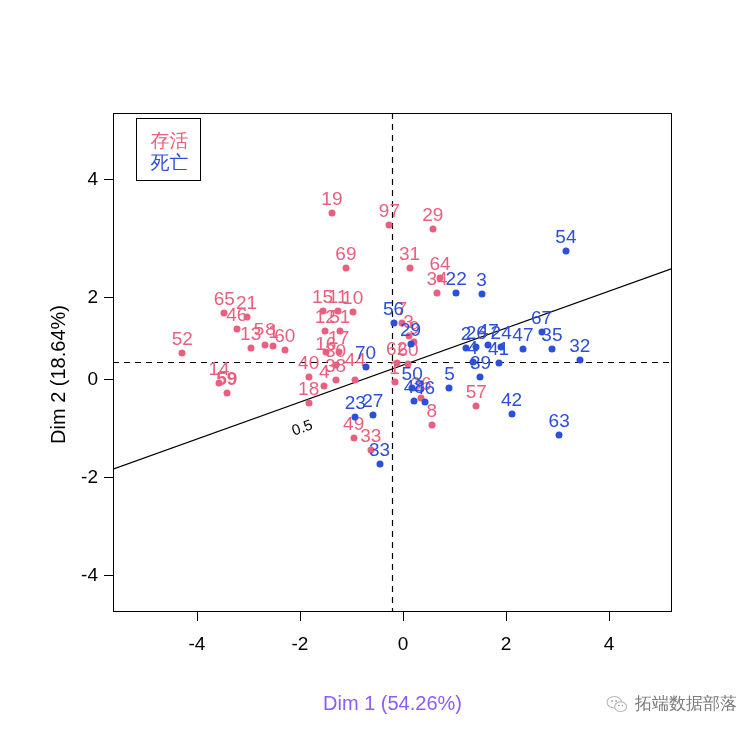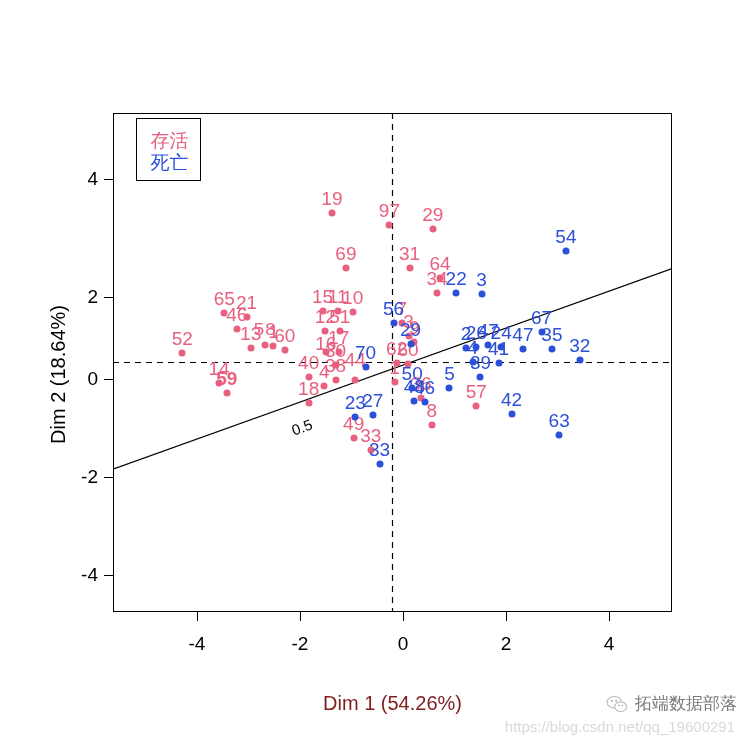--- a/index.html
+++ b/index.html
@@ -113,21 +113,21 @@
     top: 612px;
     width: 1.4px; height: 9px;
     background: #000;
   }
   .xlab {
     position: absolute;
     left: 113px; top: 692px;
     width: 559px;
     text-align: center;
     font-size: 20px;
-    color: #7f1d1d;
+    color: #8b5cf6;
   }
   .ylab {
     position: absolute;
     left: -222px; top: 363px;
     width: 560px;
     text-align: center;
     font-size: 20px;
     color: #000;
     transform: rotate(-90deg);
   }
@@ -346,15 +346,14 @@
     <svg class="wm-icon" viewBox="0 0 24 20">
       <ellipse cx="9" cy="8" rx="8" ry="6.4" fill="none" stroke="#b9b9b9" stroke-width="1.2"></ellipse>
       <ellipse cx="16" cy="13" rx="6.6" ry="5.4" fill="#ffffff" stroke="#b9b9b9" stroke-width="1.2"></ellipse>
       <circle cx="6.6" cy="6.6" r="1" fill="#9a9a9a"></circle>
       <circle cx="11" cy="6.6" r="1" fill="#9a9a9a"></circle>
       <circle cx="14" cy="11.6" r="0.9" fill="#9a9a9a"></circle>
       <circle cx="18" cy="11.6" r="0.9" fill="#9a9a9a"></circle>
     </svg>
     <span>拓端数据部落</span>
   </div>
-  <div class="wm-url">https://blog.csdn.net/qq_19600291</div>
 
 </div>
 
 </body></html>

